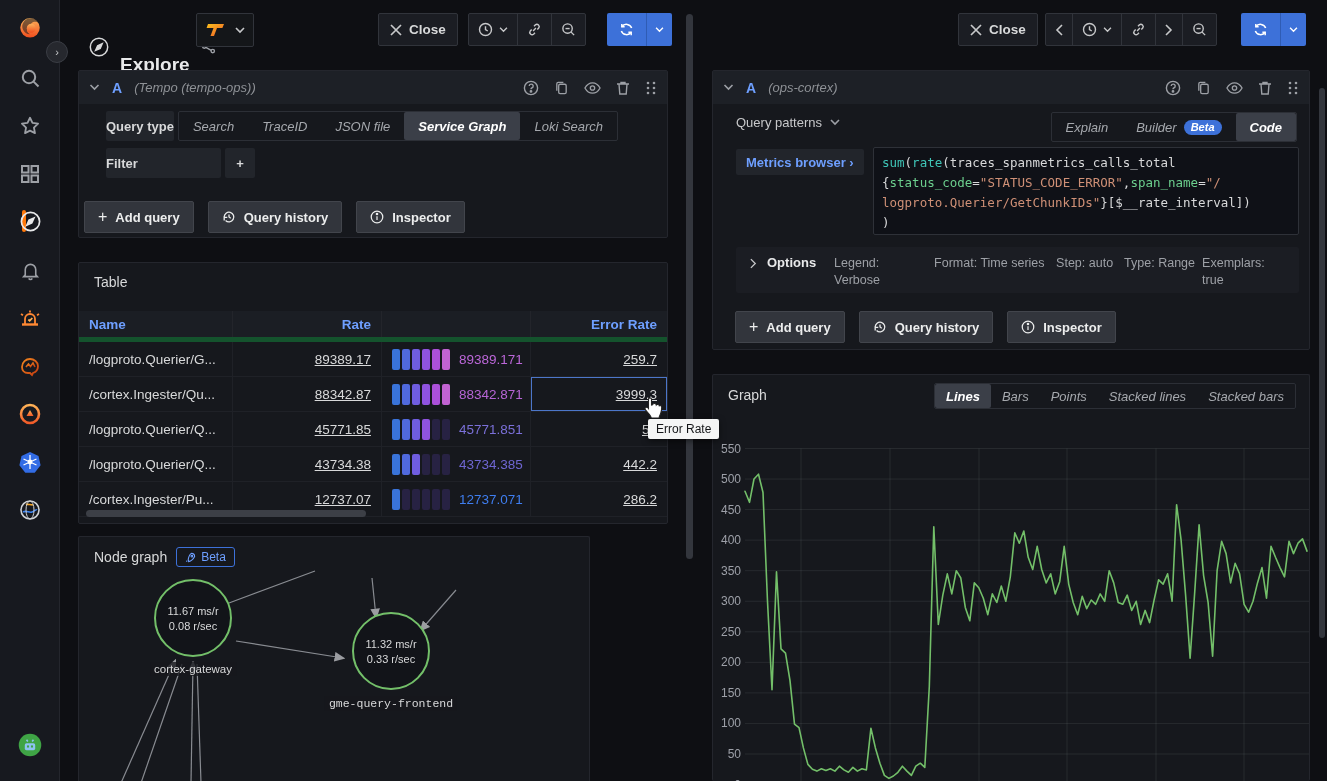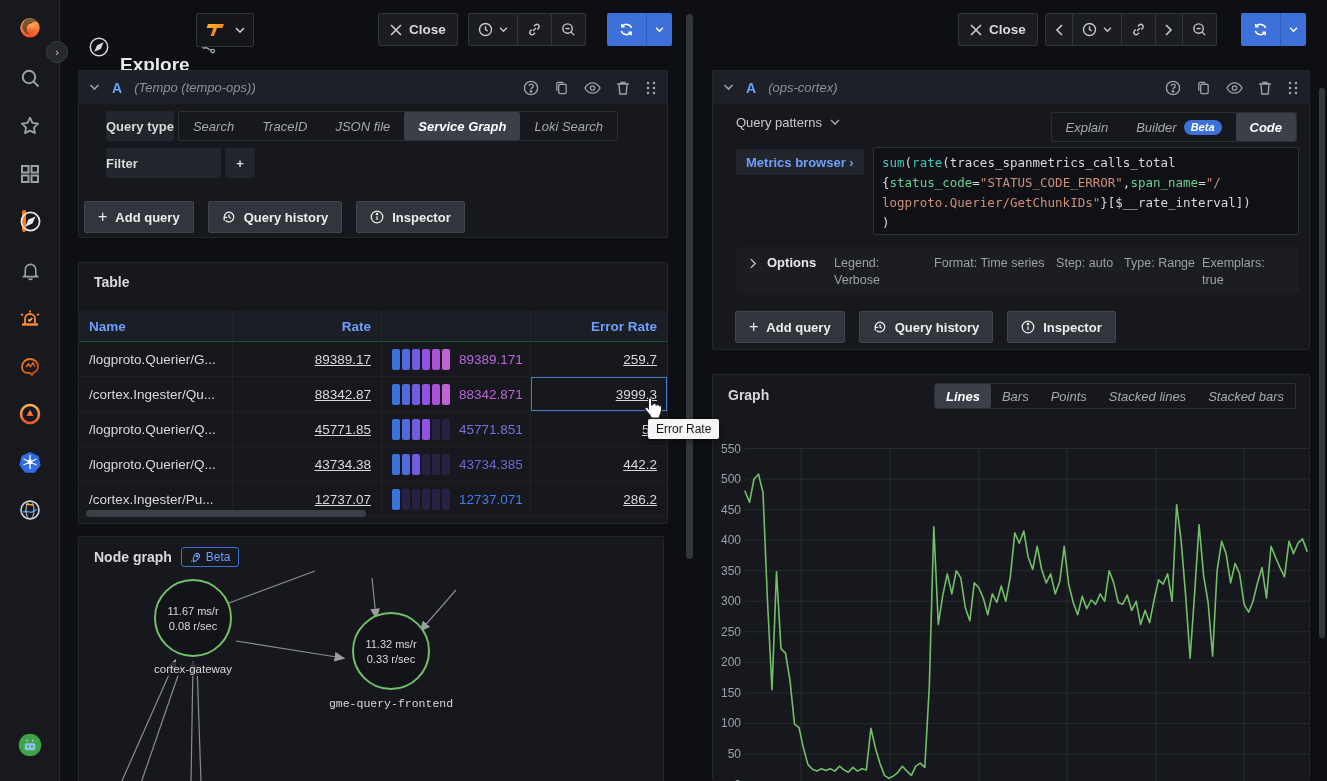--- a/index.html
+++ b/index.html
@@ -32,23 +32,23 @@
   .qicons { margin-left:auto; display:flex; align-items:center; gap:15px; }
   .qicons svg { cursor:pointer; }
 
   .chip { background:#22252b; border-radius:2px; height:30px; display:flex; align-items:center; padding:0 0; font-size:13px; font-weight:bold; color:#d8d9da; }
   .rgroup { display:flex; align-items:stretch; height:30px; background:#16181d; border:1px solid #2c2f36; border-radius:2px; }
   .ritem { display:flex; align-items:center; padding:0 14px; font-size:13px; color:#a5a8ad; cursor:pointer; border-radius:2px; white-space:nowrap;font-style:italic; }
   .ritem.sel { background:#3b3f48; color:#fff; font-weight:bold; }
   .btn { height:32px; display:inline-flex; align-items:center; gap:8px; padding:0 13px; background:#32353c; border:1px solid #42454c; border-radius:2px; font-size:13px; font-weight:bold; color:#eceded; cursor:pointer; }
 
   
-  .ptitle { font-size:14px; font-weight:bold; color:#d8d9da; }
+  .ptitle { font-size:14px; font-weight:normal; color:#d8d9da; }
   #tbl { position:absolute; left:0; top:48px; right:0; }
-  .thead { display:flex; height:31px; background:#1b1e24; border-bottom:1px solid #14532d; }
+  .thead { display:flex; height:31px; background:#1b1e24; border-bottom:5px solid #14532d; }
   .th { display:flex; align-items:center; padding:0 10px; color:#6e9fff; font-size:13.5px; font-weight:bold; border-right:1px solid #23252b; cursor:pointer; }
   .trow { display:flex; height:35px; border-bottom:1px solid #1f2127; }
   .tc { display:flex; align-items:center; padding:0 10px; font-size:13.5px; border-right:1px solid #1f2127; overflow:hidden; }
   .c0 { width:155px; } .c1 { width:149px; justify-content:flex-end; } .c2 { width:150px; } .c3 { width:136px; justify-content:flex-end; border-right:none; }
   .th.c3, .th.c1 { justify-content:flex-end; }
   .lnk { color:#d8d9da; text-decoration:underline; cursor:pointer; }
   .lcd { display:flex; gap:2px; margin-right:9px; }
   .lcd i { width:8px; height:21px; border-radius:2px; }
   .selcell { box-shadow:inset 0 0 0 1px #4c76c9; }
   #hscroll { position:absolute; left:7px; bottom:6px; width:280px; height:7px; background:#3c3f46; border-radius:4px; cursor:pointer; }
@@ -448,21 +448,21 @@
             </div>
             <div class="tc c3">
               <span class="lnk">286.2</span>
             </div>
           </div>
         </div>
     </div>
     <div id="hscroll"></div>
   </div>
 
-  <div class="card" style="left:78px;top:536px;width:586px;height:246px;border-bottom:none;overflow:hidden;">
+  <div class="card" style="left:78px;top:536px;width:512px;height:246px;border-bottom:none;overflow:hidden;">
     <div class="abs" style="left:15px;top:10px;display:flex;align-items:center;gap:9px;">
       <span class="ptitle">Node graph</span>
       <span class="beta-badge">
         <svg width="11" height="11" viewBox="0 0 12 12" fill="none" stroke="#6e9fff" stroke-width="1.2">
             <path d="M7 1.5C9 1.5 10.5 3 10.5 5c-1.5 3-4 5-6.5 5.5L3.5 8C4 5.5 5 2.5 7 1.5z"></path>
             <circle cx="7.5" cy="4.5" r=".9"></circle>
             <path d="M2.5 9.5l-1 1"></path>
           </svg>
         <span>Beta</span>
       </span>

